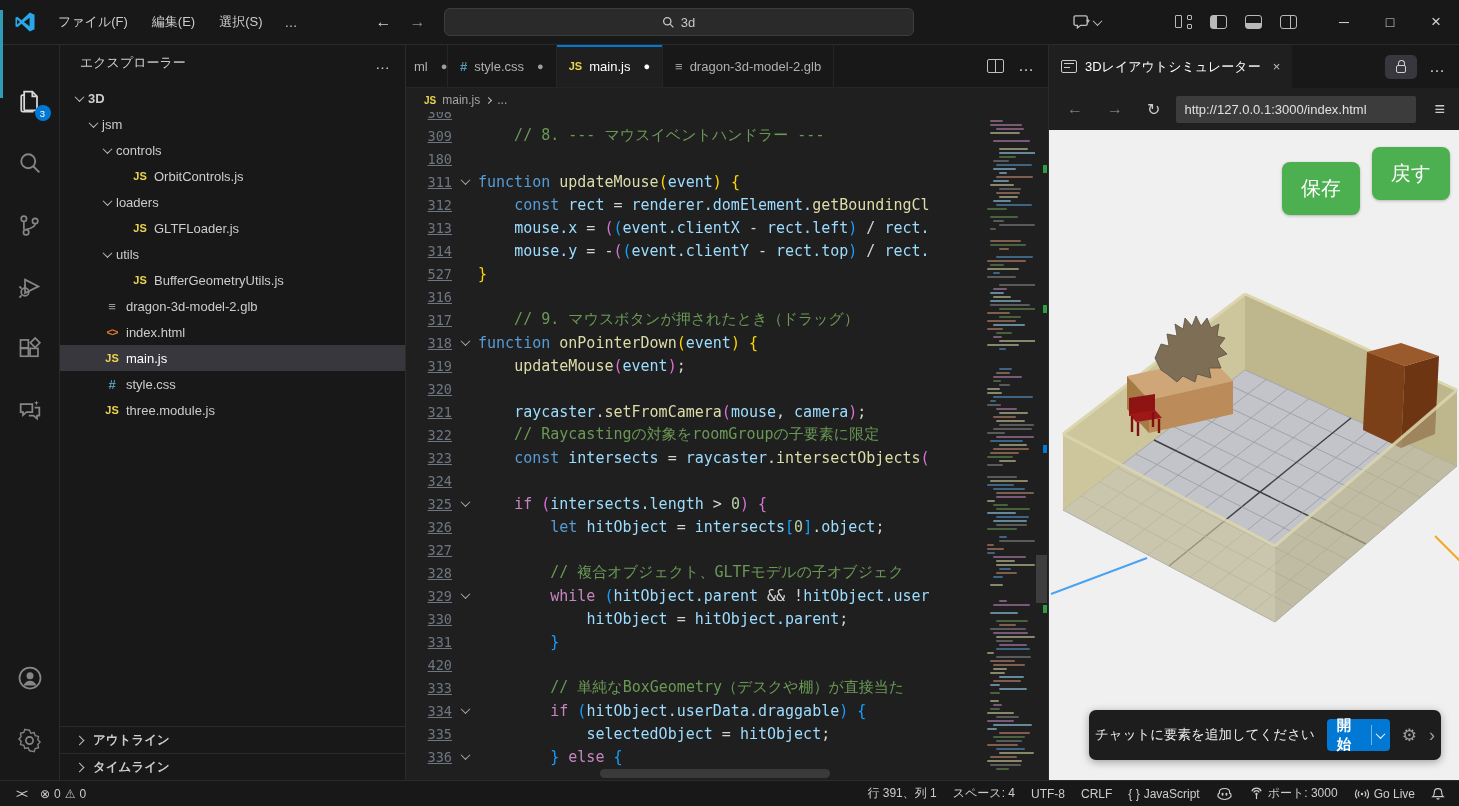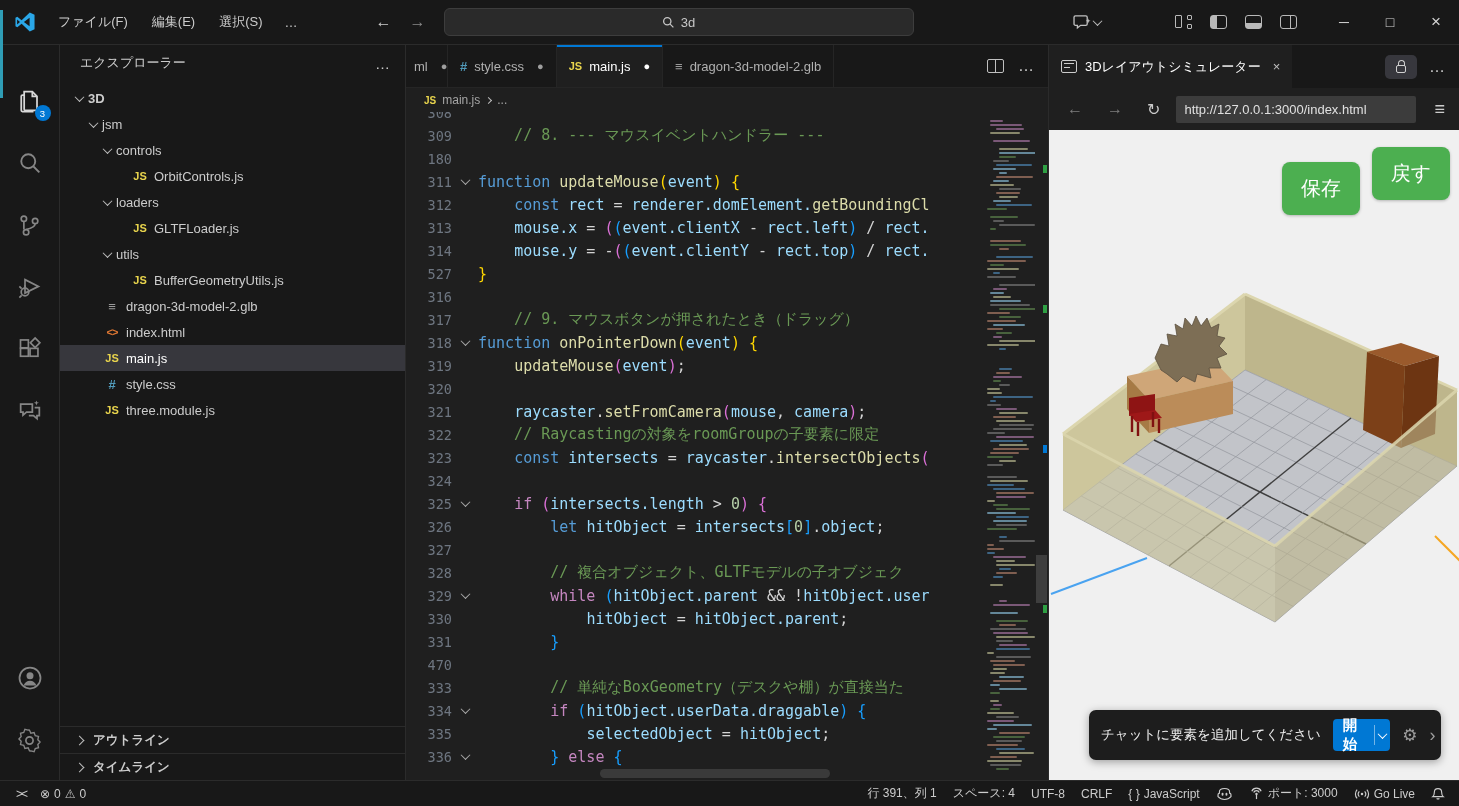--- a/index.html
+++ b/index.html
@@ -73,21 +73,21 @@
   .tab .ticon { width:auto; margin-right:0; }
   .tab-actions { margin-left:auto; display:flex; align-items:center; gap:14px; padding:0 14px; color:#cccccc; }
   .split-icon { width:17px; height:14px; border:1.4px solid #c0c0c0; border-radius:2px; position:relative; }
   .split-icon::before { content:""; position:absolute; left:7px; top:0; bottom:0; width:1.4px; background:#c0c0c0; }
   .breadcrumb { position:absolute; left:0; top:43px; right:0; height:24px; display:flex; align-items:center;
     gap:6px; padding-left:18px; font-size:12px; color:#a5a5a5; background:#1f1f1f; }
   .breadcrumb .ticon { width:auto; margin:0; font-size:10px; }
   .code-area { position:absolute; left:0; top:67px; right:13px; bottom:0; overflow:hidden; background:#1f1f1f; }
   .code-lines { margin-top:-11px; font-family:"DejaVu Sans Mono","DejaVu Sans",monospace; font-size:15px; }
   .cline { height:23px; display:flex; align-items:center; white-space:pre; }
-  .ln { width:46px; text-align:right; color:#6e7681; font-size:13.5px; flex:0 0 auto; }
+  .ln { width:46px; text-align:right; color:#6e7681; font-size:13.5px; flex:0 0 auto;text-decoration:underline; }
   .foldc { width:26px; display:flex; justify-content:center; align-items:center; flex:0 0 auto; }
   .ltext { white-space:pre; }
   .tk-c{color:#6a9955;} .tk-k{color:#569cd6;} .tk-t{color:#c586c0;} .tk-f{color:#dcdcaa;}
   .tk-v{color:#9cdcfe;} .tk-n{color:#b5cea8;} .tk-p{color:#d4d4d4;}
   .tk-y{color:#ffd700;} .tk-m{color:#da70d6;} .tk-b{color:#179fff;}
   .minimap { position:absolute; top:0; bottom:0; right:0; width:50px; background:#1f1f1f; overflow:hidden; }
   .mrow { position:absolute; height:2px; border-radius:1px; }
   .vscroll { position:absolute; right:1px; top:0; bottom:0; width:11px; }
   .vthumb { position:absolute; left:0; width:11px; top:510px; height:48px; background:#4a4a4a; opacity:.75; }
   .ruler-mark { position:absolute; right:0; width:4px; height:8px; }
@@ -113,21 +113,21 @@
     padding:0 8px; font-size:13px; color:#e0e0e0; overflow:hidden; white-space:nowrap; }
   .bmenu { margin-left:auto; font-size:18px; color:#cccccc; padding-right:4px; }
   .bcontent { position:absolute; left:0; top:85px; right:0; bottom:0; background:#f0f0f0; overflow:hidden; }
   .scene-svg { position:absolute; left:0; top:0; }
   .scene-btn { position:absolute; width:78px; height:53px; border-radius:8px; background:var(--button-green);
     color:#ffffff; font-size:20px; display:flex; align-items:center; justify-content:center;
     box-shadow:0 1px 3px rgba(0,0,0,.25); font-family:inherit; border:none; }
   .btn-save { left:233px; top:32px; }
   .btn-reset { left:323px; top:17px; }
   .chatbar { position:absolute; left:40px; top:580px; width:352px; height:50px; background:#1d1d1d; border-radius:7px;
-    display:flex; align-items:center; gap:12px; padding:0 12px; box-shadow:0 2px 8px rgba(0,0,0,.35); }
+    display:flex; align-items:center; gap:12px; padding:0 6px; box-shadow:0 2px 8px rgba(0,0,0,.35); }
   .chat-label { font-size:13.5px; color:#ececec; white-space:nowrap; }
   .start-btn { height:32px; background:var(--accent); border-radius:4px; display:flex; align-items:center; color:#fff; }
   .start-btn .lbl { padding:0 10px; font-size:14.5px; font-weight:bold; }
   .start-btn .divider { width:1px; height:20px; background:rgba(255,255,255,.45); }
   .start-btn .dd { width:22px; display:flex; justify-content:center; }
   .start-btn .cv { border-color:#ffffff; }
   .chat-gear { font-size:17px; color:#9d9d9d; }
   .chat-next { font-size:18px; color:#9d9d9d; }
 
   
@@ -392,21 +392,21 @@
           <div class="cline"><span class="ln">322</span><span class="foldc"></span><span class="ltext"><span class="tk-c">    // Raycastingの対象をroomGroupの子要素に限定</span></span></div>
           <div class="cline"><span class="ln">323</span><span class="foldc"></span><span class="ltext"><span class="tk-p">    </span><span class="tk-k">const</span><span class="tk-p"> </span><span class="tk-v">intersects</span><span class="tk-p"> = </span><span class="tk-v">raycaster</span><span class="tk-p">.</span><span class="tk-f">intersectObjects</span><span class="tk-m">(</span></span></div>
           <div class="cline"><span class="ln">324</span><span class="foldc"></span><span class="ltext"></span></div>
           <div class="cline"><span class="ln">325</span><span class="foldc"><span class="cv down" style="border-color:#a8a8a8"></span></span><span class="ltext"><span class="tk-p">    </span><span class="tk-t">if</span><span class="tk-p"> </span><span class="tk-m">(</span><span class="tk-v">intersects.length</span><span class="tk-p"> &gt; </span><span class="tk-n">0</span><span class="tk-m">)</span><span class="tk-p"> </span><span class="tk-m">{</span></span></div>
           <div class="cline"><span class="ln">326</span><span class="foldc"></span><span class="ltext"><span class="tk-p">        </span><span class="tk-k">let</span><span class="tk-p"> </span><span class="tk-v">hitObject</span><span class="tk-p"> = </span><span class="tk-v">intersects</span><span class="tk-b">[</span><span class="tk-n">0</span><span class="tk-b">]</span><span class="tk-p">.</span><span class="tk-v">object</span><span class="tk-p">;</span></span></div>
           <div class="cline"><span class="ln">327</span><span class="foldc"></span><span class="ltext"></span></div>
           <div class="cline"><span class="ln">328</span><span class="foldc"></span><span class="ltext"><span class="tk-c">        // 複合オブジェクト、GLTFモデルの子オブジェク</span></span></div>
           <div class="cline"><span class="ln">329</span><span class="foldc"><span class="cv down" style="border-color:#a8a8a8"></span></span><span class="ltext"><span class="tk-p">        </span><span class="tk-t">while</span><span class="tk-p"> </span><span class="tk-b">(</span><span class="tk-v">hitObject.parent</span><span class="tk-p"> &amp;&amp; !</span><span class="tk-v">hitObject.user</span></span></div>
           <div class="cline"><span class="ln">330</span><span class="foldc"></span><span class="ltext"><span class="tk-p">            </span><span class="tk-v">hitObject</span><span class="tk-p"> = </span><span class="tk-v">hitObject.parent</span><span class="tk-p">;</span></span></div>
           <div class="cline"><span class="ln">331</span><span class="foldc"></span><span class="ltext"><span class="tk-p">        </span><span class="tk-b">}</span></span></div>
-          <div class="cline"><span class="ln">470</span><span class="foldc"></span><span class="ltext"></span></div>
+          <div class="cline"><span class="ln">420</span><span class="foldc"></span><span class="ltext"></span></div>
           <div class="cline"><span class="ln">333</span><span class="foldc"></span><span class="ltext"><span class="tk-c">        // 単純なBoxGeometry（デスクや棚）が直接当た</span></span></div>
           <div class="cline"><span class="ln">334</span><span class="foldc"><span class="cv down" style="border-color:#a8a8a8"></span></span><span class="ltext"><span class="tk-p">        </span><span class="tk-t">if</span><span class="tk-p"> </span><span class="tk-b">(</span><span class="tk-v">hitObject.userData.draggable</span><span class="tk-b">)</span><span class="tk-p"> </span><span class="tk-b">{</span></span></div>
           <div class="cline"><span class="ln">335</span><span class="foldc"></span><span class="ltext"><span class="tk-p">            </span><span class="tk-v">selectedObject</span><span class="tk-p"> = </span><span class="tk-v">hitObject</span><span class="tk-p">;</span></span></div>
           <div class="cline"><span class="ln">336</span><span class="foldc"><span class="cv down" style="border-color:#a8a8a8"></span></span><span class="ltext"><span class="tk-p">        </span><span class="tk-b">}</span><span class="tk-p"> </span><span class="tk-t">else</span><span class="tk-p"> </span><span class="tk-b">{</span></span></div>
         </div>
       <div class="minimap" id="minimap">
           <div class="mrow" style="top: 8px; left: 5px; width: 13.1587px; background: rgb(197, 134, 192); opacity: 0.55;"></div>
           <div class="mrow" style="top: 12px; left: 5px; width: 31.5698px; background: rgb(197, 134, 192); opacity: 0.55;"></div>
           <div class="mrow" style="top: 16px; left: 11px; width: 27.6211px; background: rgb(197, 134, 192); opacity: 0.55;"></div>
           <div class="mrow" style="top: 20px; left: 5px; width: 30.0686px; background: rgb(220, 220, 170); opacity: 0.55;"></div>

